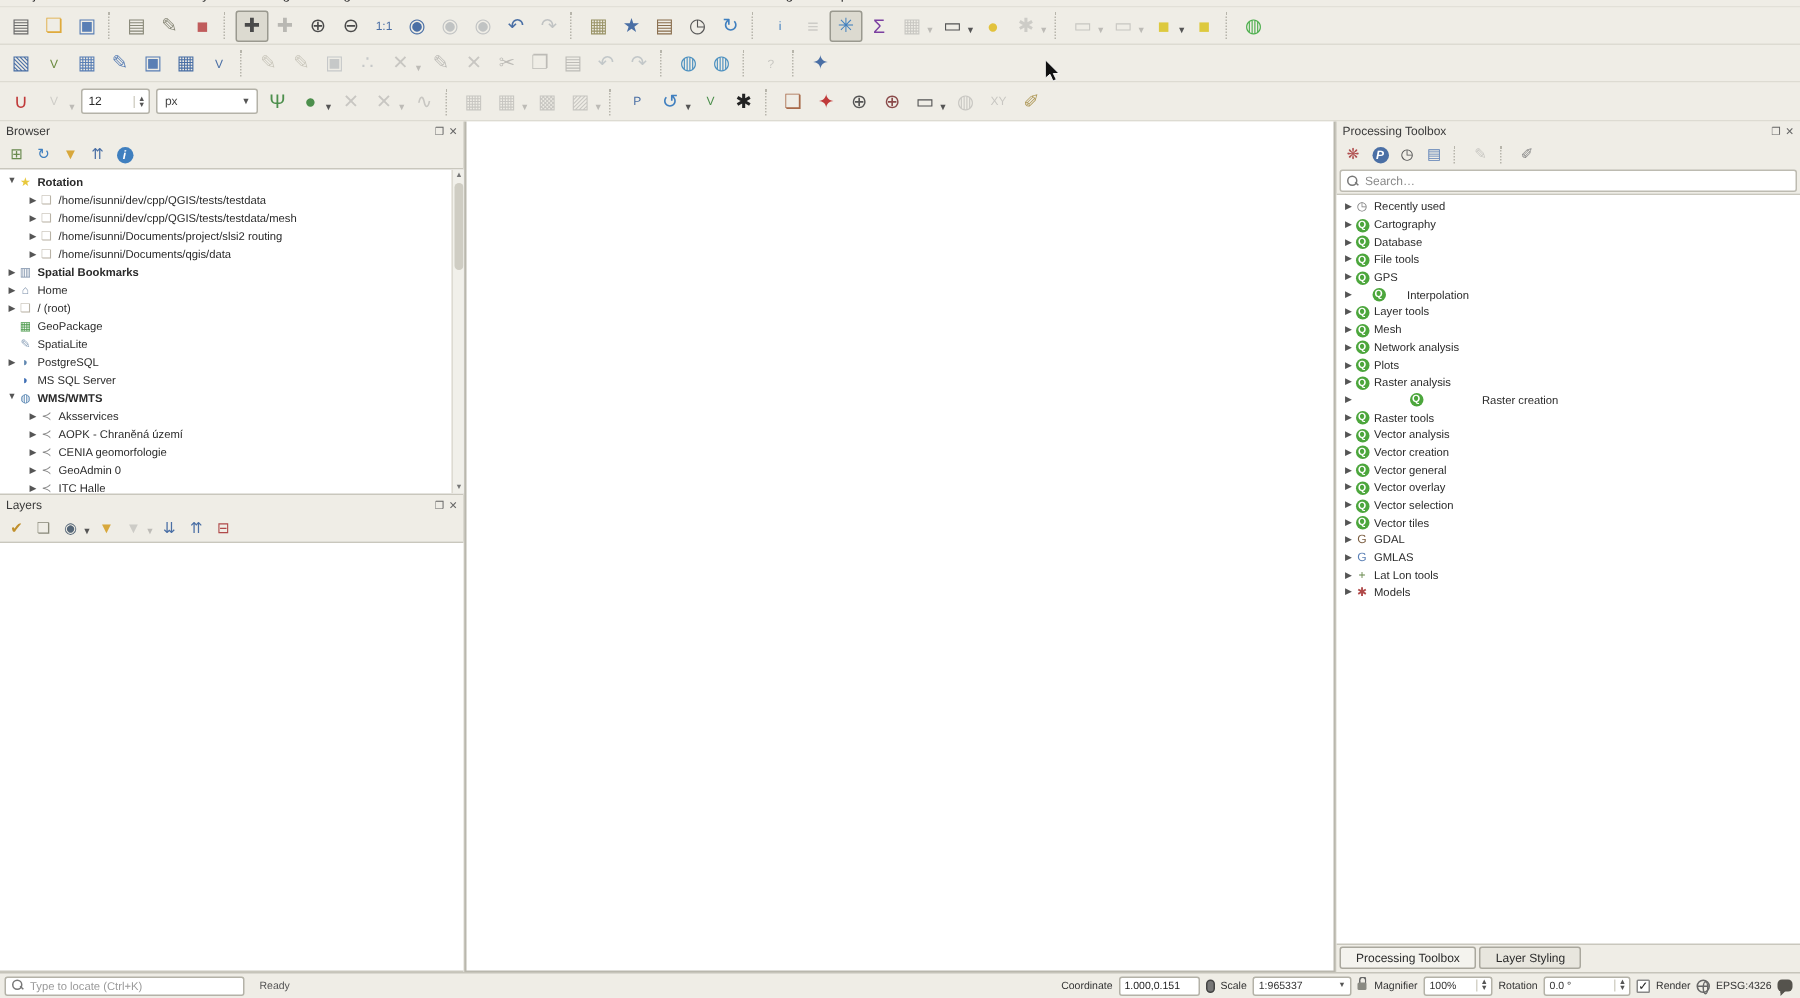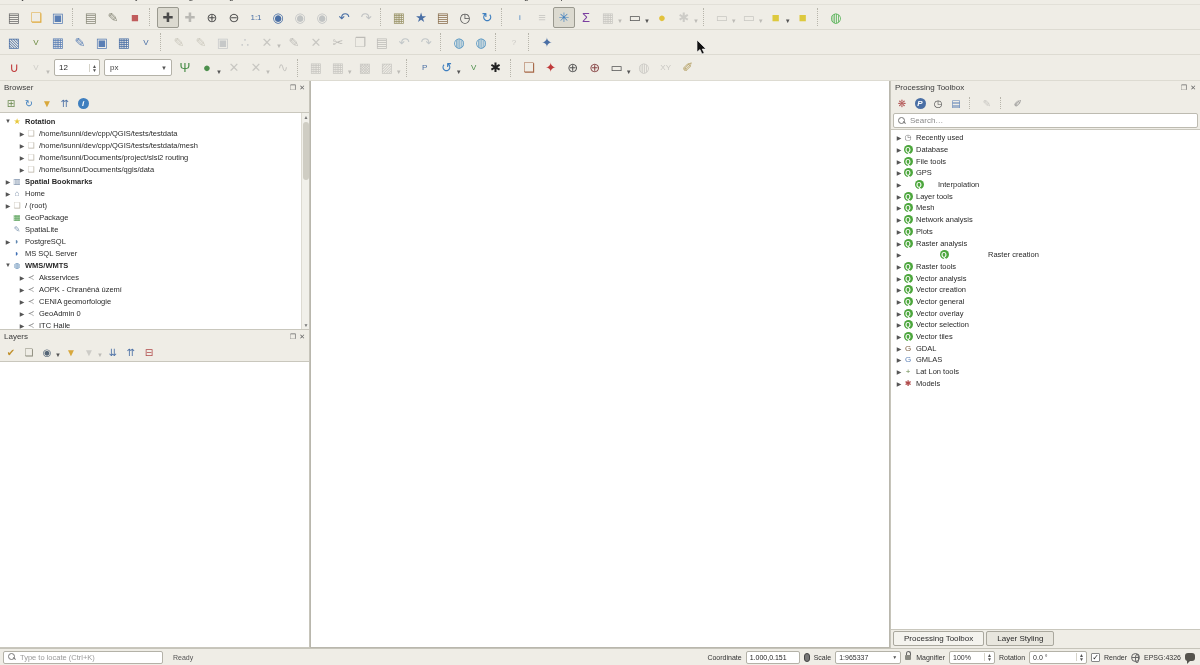--- a/index.html
+++ b/index.html
@@ -405,20 +405,25 @@
       <div class="searchbox">
         <span class="mag-ico"></span>
         <span>Search…</span>
       </div>
       <div class="treewrap" style="flex:1;">
         <div class="tree proc-tree">
             <div class="trow" style="padding-left: 4px;">
               <span class="exp">▶</span>
               <span class="ticon" style="color: rgb(119, 119, 119);">◷</span>
               <span>Recently used</span>
+            </div>
+            <div class="trow" style="padding-left: 4px;">
+              <span class="exp">▶</span>
+              <span class="ticon"><span class="qchip">Q</span></span>
+              <span>Cartography</span>
             </div>
             <div class="trow" style="padding-left: 4px;">
               <span class="exp">▶</span>
               <span class="ticon"><span class="qchip">Q</span></span>
               <span>Database</span>
             </div>
             <div class="trow" style="padding-left: 4px; align-items: center;">
               <span class="exp">▶</span>
               <span class="ticon"><span class="qchip">Q</span></span>
               <span>File tools</span>

